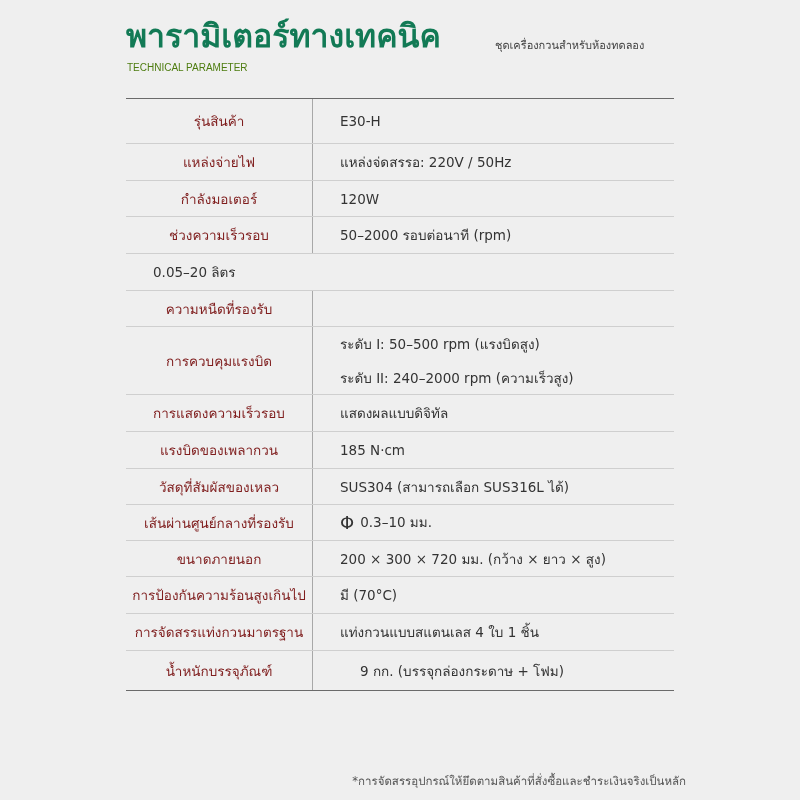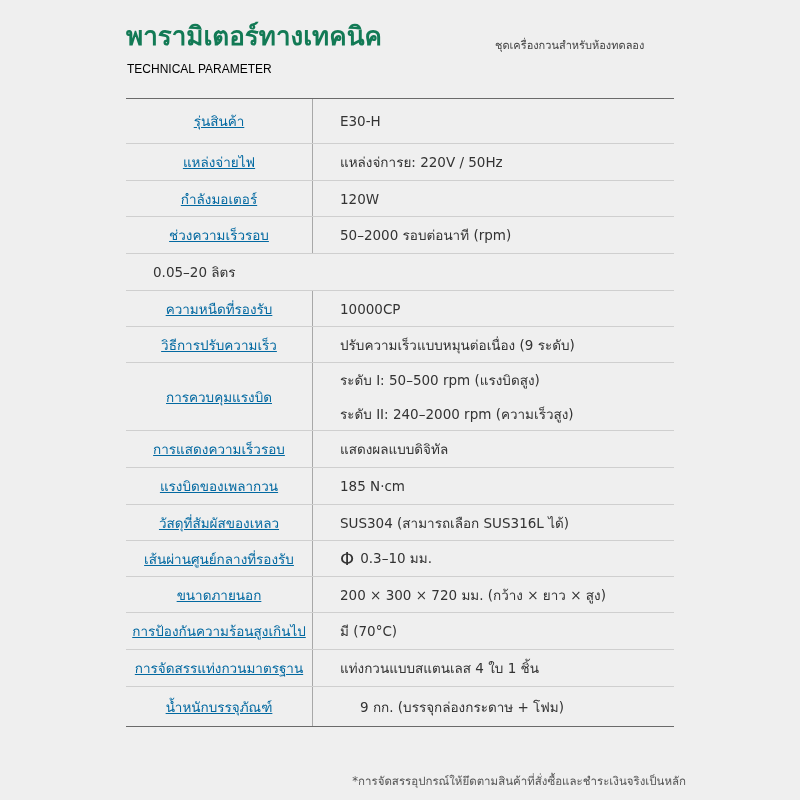--- a/index.html
+++ b/index.html
@@ -19,33 +19,33 @@
       position: absolute;
       left: 0;
       top: 0;
       width: 800px;
       height: 98px;
     }
     .title {
       position: absolute;
       left: 126px;
       top: 14px;
-      font-size: 26px;
+      font-size: 32px;
       font-weight: bold;
       color: #127a55;
       letter-spacing: 0px;
       white-space: nowrap;
       line-height: 44px;
     }
     .subtitle-en {
       position: absolute;
       left: 127px;
       top: 62px;
-      font-size: 12px;
-      color: #000000;
+      font-size: 10px;
+      color: #4d7c0f;
       letter-spacing: 0px;
       font-family: "Liberation Sans", sans-serif;
       white-space: nowrap;
     }
     .subtitle-right {
       position: absolute;
       left: 495px;
       top: 36px;
       font-size: 11px;
       color: #444444;
@@ -66,28 +66,27 @@
       box-sizing: border-box;
     }
     .spec-row:last-child {
       border-bottom: none;
     }
     .spec-label {
       width: 187px;
       flex: 0 0 187px;
       text-align: center;
       font-size: 13.5px;
-      color: #0369a1;
+      color: #7f1d1d;
       display: flex;
       align-items: center;
       justify-content: center;
       border-right: 1px solid #a8a8a8;
       box-sizing: border-box;
       white-space: nowrap;
-      text-decoration: underline;
     }
     .spec-value {
       flex: 1;
       padding-left: 27px;
       font-size: 13.5px;
       color: #333333;
       display: flex;
       flex-direction: column;
       justify-content: center;
       box-sizing: border-box;
@@ -122,21 +121,21 @@
 <div class="spec-table" id="spec-table">
     <div class="spec-row" style="height: 45px;">
       <div class="spec-label">รุ่นสินค้า</div>
       <div class="spec-value">
         <div class="line"><span>E30-H</span></div>
       </div>
     </div>
     <div class="spec-row" style="height: 37px; justify-content: flex-end;">
       <div class="spec-label">แหล่งจ่ายไฟ</div>
       <div class="spec-value">
-        <div class="line"><span>แหล่งจ่การย: 220V / 50Hz</span></div>
+        <div class="line"><span>แหล่งจ่ดสรรอ: 220V / 50Hz</span></div>
       </div>
     </div>
     <div class="spec-row" style="height: 36px;">
       <div class="spec-label">กำลังมอเตอร์</div>
       <div class="spec-value">
         <div class="line"><span>120W</span></div>
       </div>
     </div>
     <div class="spec-row" style="height: 37px;">
       <div class="spec-label">ช่วงความเร็วรอบ</div>
@@ -144,29 +143,20 @@
         <div class="line"><span>50–2000 รอบต่อนาที (rpm)</span></div>
       </div>
     </div>
     <div class="spec-row" style="height: 37px;">
       <div class="spec-value">
         <div class="line"><span>0.05–20 ลิตร</span></div>
       </div>
     </div>
     <div class="spec-row" style="height: 36px;">
       <div class="spec-label">ความหนืดที่รองรับ</div>
-      <div class="spec-value">
-        <div class="line"><span>10000CP</span></div>
-      </div>
-    </div>
-    <div class="spec-row" style="height: 36px;">
-      <div class="spec-label">วิธีการปรับความเร็ว</div>
-      <div class="spec-value">
-        <div class="line"><span>ปรับความเร็วแบบหมุนต่อเนื่อง (9 ระดับ)</span></div>
-      </div>
     </div>
     <div class="spec-row" style="height: 68px;">
       <div class="spec-label">การควบคุมแรงบิด</div>
       <div class="spec-value">
         <div class="line"><span>ระดับ I: 50–500 rpm (แรงบิดสูง)</span></div>
         <div class="line"><span>ระดับ II: 240–2000 rpm (ความเร็วสูง)</span></div>
       </div>
     </div>
     <div class="spec-row" style="height: 37px;">
       <div class="spec-label">การแสดงความเร็วรอบ</div>

